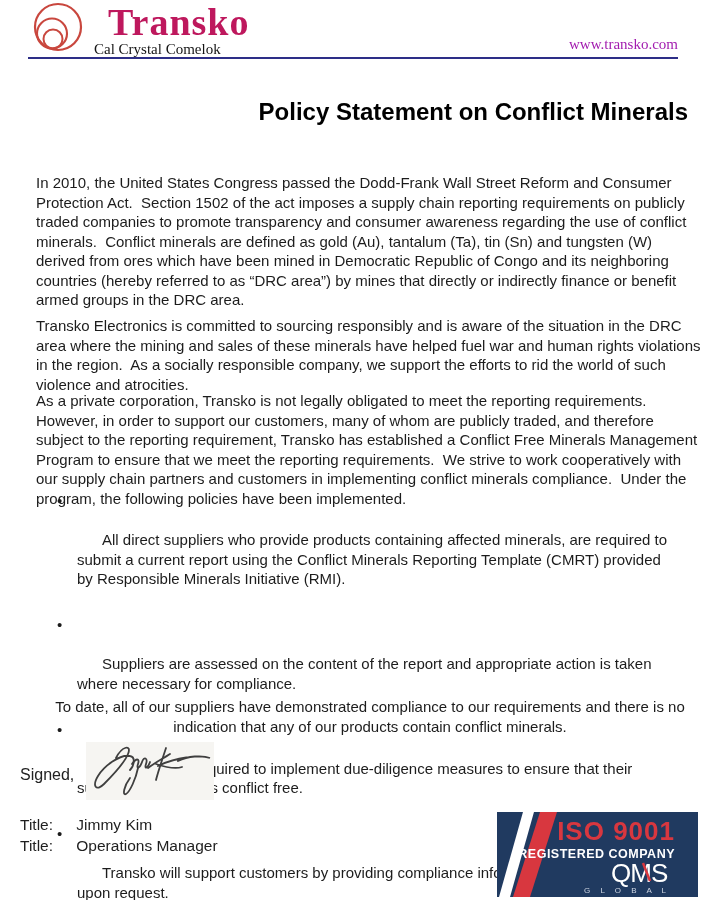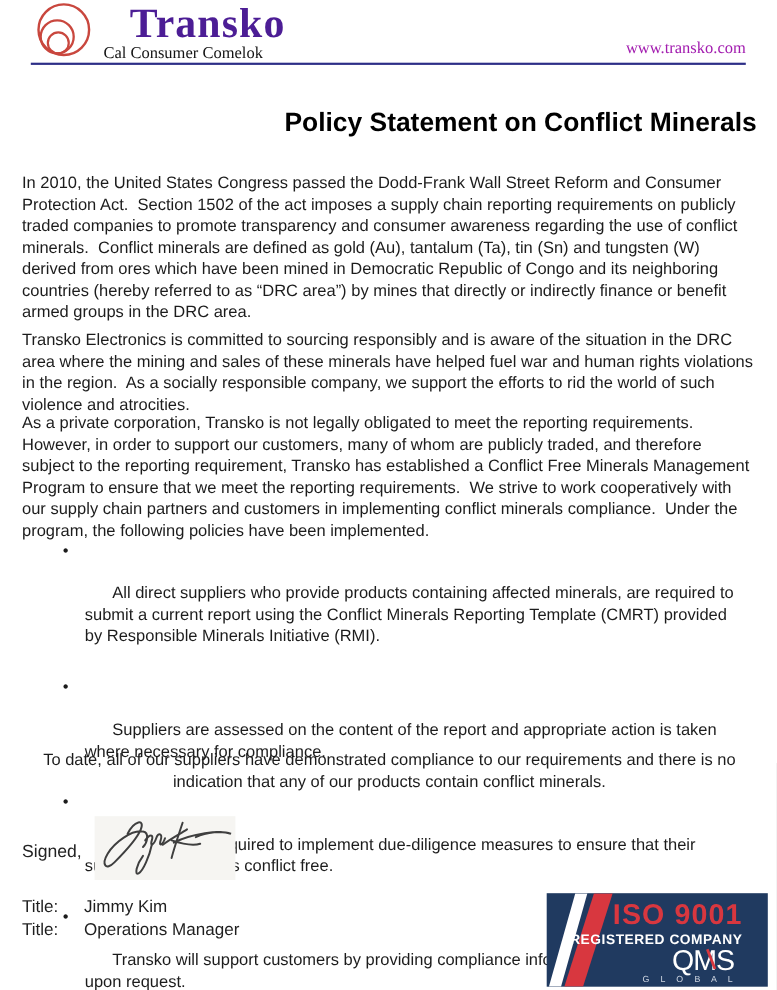--- a/index.html
+++ b/index.html
@@ -4,44 +4,44 @@
 <style>
   html,body{margin:0;padding:0;background:#e8e8e8;}
   .page{
     position:relative;width:706px;height:900px;background:#ffffff;
     font-family:"Liberation Sans","DejaVu Sans",sans-serif;color:#1c1c1c;
     overflow:hidden;margin:0 auto;
   }
   
   .logo-icon{position:absolute;left:28px;top:2px;}
   .brand{
-    position:absolute;left:118px;top:0px;
+    position:absolute;left:108px;top:0px;
     font-family:"Liberation Serif","DejaVu Serif",serif;
-    font-size:38px;font-weight:bold;color:#4c1d95;letter-spacing:1px;
+    font-size:38px;font-weight:bold;color:#be185d;letter-spacing:1px;
   }
   .tagline{
     position:absolute;left:94px;top:41px;
     font-family:"Liberation Serif","DejaVu Serif",serif;
     font-size:15px;color:#141414;
   }
   .website{
     position:absolute;right:28px;top:36px;
     font-family:"Liberation Serif","DejaVu Serif",serif;
     font-size:15px;color:#a21caf;text-decoration:none;
   }
   .header-rule{
     position:absolute;left:28px;right:28px;top:57px;height:2px;background:#2d2e87;
   }
   
   .doc-title{
     position:absolute;left:20px;top:98px;width:668px;margin:0;
     font-size:24px;font-weight:bold;text-align:right;color:#000;
   }
   .para{
-    position:absolute;left:20px;width:668px;margin:0;
+    position:absolute;left:20px;width:668px;margin:16px;
     font-size:15px;line-height:19.5px;white-space:pre-wrap;
   }
   .p1{top:157px;}
   .p2{top:300px;}
   .p3{top:375px;}
   .closing{top:681px;text-align:center;}
   .bullet-list{
     position:absolute;left:20px;top:491px;width:650px;margin:0;padding:0;
     list-style:none;font-size:15px;line-height:19.5px;
   }
@@ -88,21 +88,21 @@
 <body>
 
 <div class="page">
 
   <svg class="logo-icon" width="90" height="56" viewBox="0 0 90 56">
     <circle cx="30" cy="25" r="23" fill="none" stroke="#c9473e" stroke-width="2.2"></circle>
     <circle cx="24" cy="31.5" r="15" fill="none" stroke="#c9473e" stroke-width="2.1"></circle>
     <circle cx="25" cy="37" r="9.5" fill="none" stroke="#c9473e" stroke-width="2"></circle>
   </svg>
   <div class="brand">Transko</div>
-  <div class="tagline">Cal Consumer Comelok</div>
+  <div class="tagline">Cal Crystal Comelok</div>
   <a class="website" href="#">www.transko.com</a>
   <div class="header-rule"></div>
 
   <h1 class="doc-title">Policy Statement on Conflict Minerals</h1>
 
   <p class="para p1">In 2010, the United States Congress passed the Dodd-Frank Wall Street Reform and Consumer Protection Act.  Section 1502 of the act imposes a supply chain reporting requirements on publicly traded companies to promote transparency and consumer awareness regarding the use of conflict minerals.  Conflict minerals are defined as gold (Au), tantalum (Ta), tin (Sn) and tungsten (W) derived from ores which have been mined in Democratic Republic of Congo and its neighboring countries (hereby referred to as “DRC area”) by mines that directly or indirectly finance or benefit armed groups in the DRC area.</p>
   <p class="para p2">Transko Electronics is committed to sourcing responsibly and is aware of the situation in the DRC area where the mining and sales of these minerals have helped fuel war and human rights violations in the region.  As a socially responsible company, we support the efforts to rid the world of such violence and atrocities.</p>
   <p class="para p3">As a private corporation, Transko is not legally obligated to meet the reporting requirements.  However, in order to support our customers, many of whom are publicly traded, and therefore subject to the reporting requirement, Transko has established a Conflict Free Minerals Management Program to ensure that we meet the reporting requirements.  We strive to work cooperatively with our supply chain partners and customers in implementing conflict minerals compliance.  Under the program, the following policies have been implemented.</p>
 
   <ul class="bullet-list">

